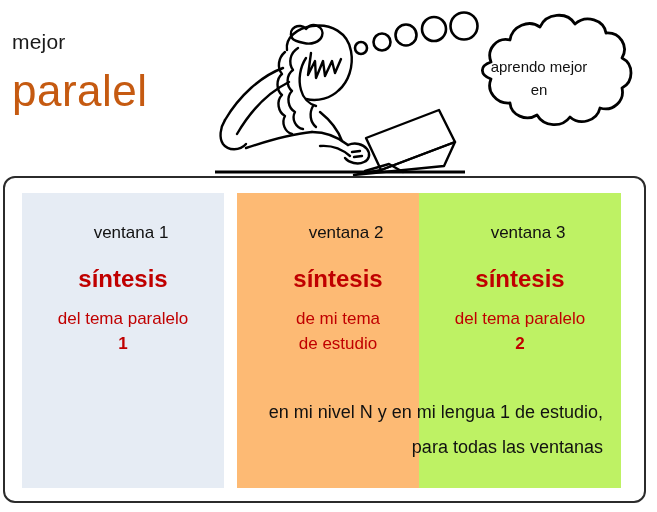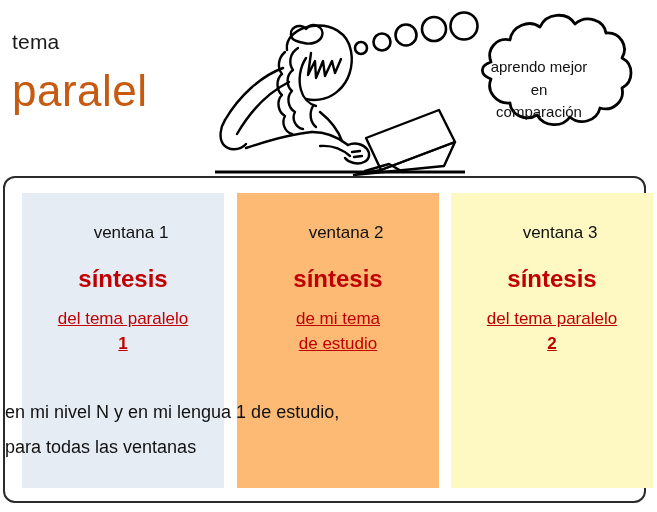--- a/index.html
+++ b/index.html
@@ -77,21 +77,21 @@
   .window-col {
     position: absolute;
     top: 15px;
     width: 202px;
     height: 295px;
     box-sizing: border-box;
     padding-top: 30px;
   }
   #window-col-1 { left: 17px;  background: #e6ecf4; }
   #window-col-2 { left: 232px; background: #fdba74; }
-  #window-col-3 { left: 446px; background: #fef9c3; }
+  #window-col-3 { left: 414px; background: #bef264; }
 
   .col-title {
     text-align: center;
     font-size: 17px;
     color: #111111;
     margin: 0 0 22px 16px;
     white-space: nowrap;
   }
   .col-sintesis {
     text-align: center;
@@ -101,46 +101,45 @@
     margin: 0 0 14px 0;
     white-space: nowrap;
   }
   .col-desc {
     text-align: center;
     font-size: 17px;
     color: #c00000;
     line-height: 1.45;
     margin: 0;
     padding: 0 6px;
-    text-decoration: underline;
   }
   .col-desc .emph {
     font-weight: bold;
     display: block;
   }
 
   
   #bottom-caption {
     position: absolute;
     left: 0px; top: 217px;
     width: 598px;
-    text-align: left;
+    text-align: right;
     font-size: 18px;
     line-height: 1.95;
     color: #111111;
     pointer-events: none;
   }
   #bottom-caption div { white-space: nowrap; }
 </style>
 </head>
 <body>
 
 <div id="header-area">
 
-  <div id="title-modo">tema</div>
+  <div id="title-modo">mejor</div>
 
   <div id="title-paralel">paralel</div>
 
   <svg id="illustration" viewBox="0 0 250 176">
     <g fill="none" stroke="#000000" stroke-width="2.4" stroke-linecap="round" stroke-linejoin="round">
 
       <path d="M77 38 c-5 -10 8 -16 14 -9 c7 -8 19 -2 16 7 c-2 6 -11 9 -18 7 c-6 -1 -10 -2 -12 -5 z"></path>
 
       <path d="M72 50 c-2 -12 10 -22 25 -24 c19 -3 36 7 39 25 c3 16 -3 31 -12 39"></path>
       <path d="M124 90 c-8 8 -21 12 -33 9"></path>
@@ -195,21 +194,20 @@
              c-3 13 -20 18 -30 9
              c-8 11 -26 10 -33 -2
              c-11 7 -26 0 -27 -12
              c-14 1 -24 -12 -19 -24
              c-11 -4 -12 -13 0 -17 z"></path>
   </svg>
 
   <div id="bubble-text">
     <div>aprendo  mejor</div>
     <div>en</div>
-    <div>comparación</div>
   </div>
 </div>
 
 <div id="main-frame">
 
   <div class="window-col" id="window-col-1">
     <p class="col-title">ventana 1</p>
     <p class="col-sintesis">síntesis</p>
     <p class="col-desc">
       <span>del tema paralelo</span>

